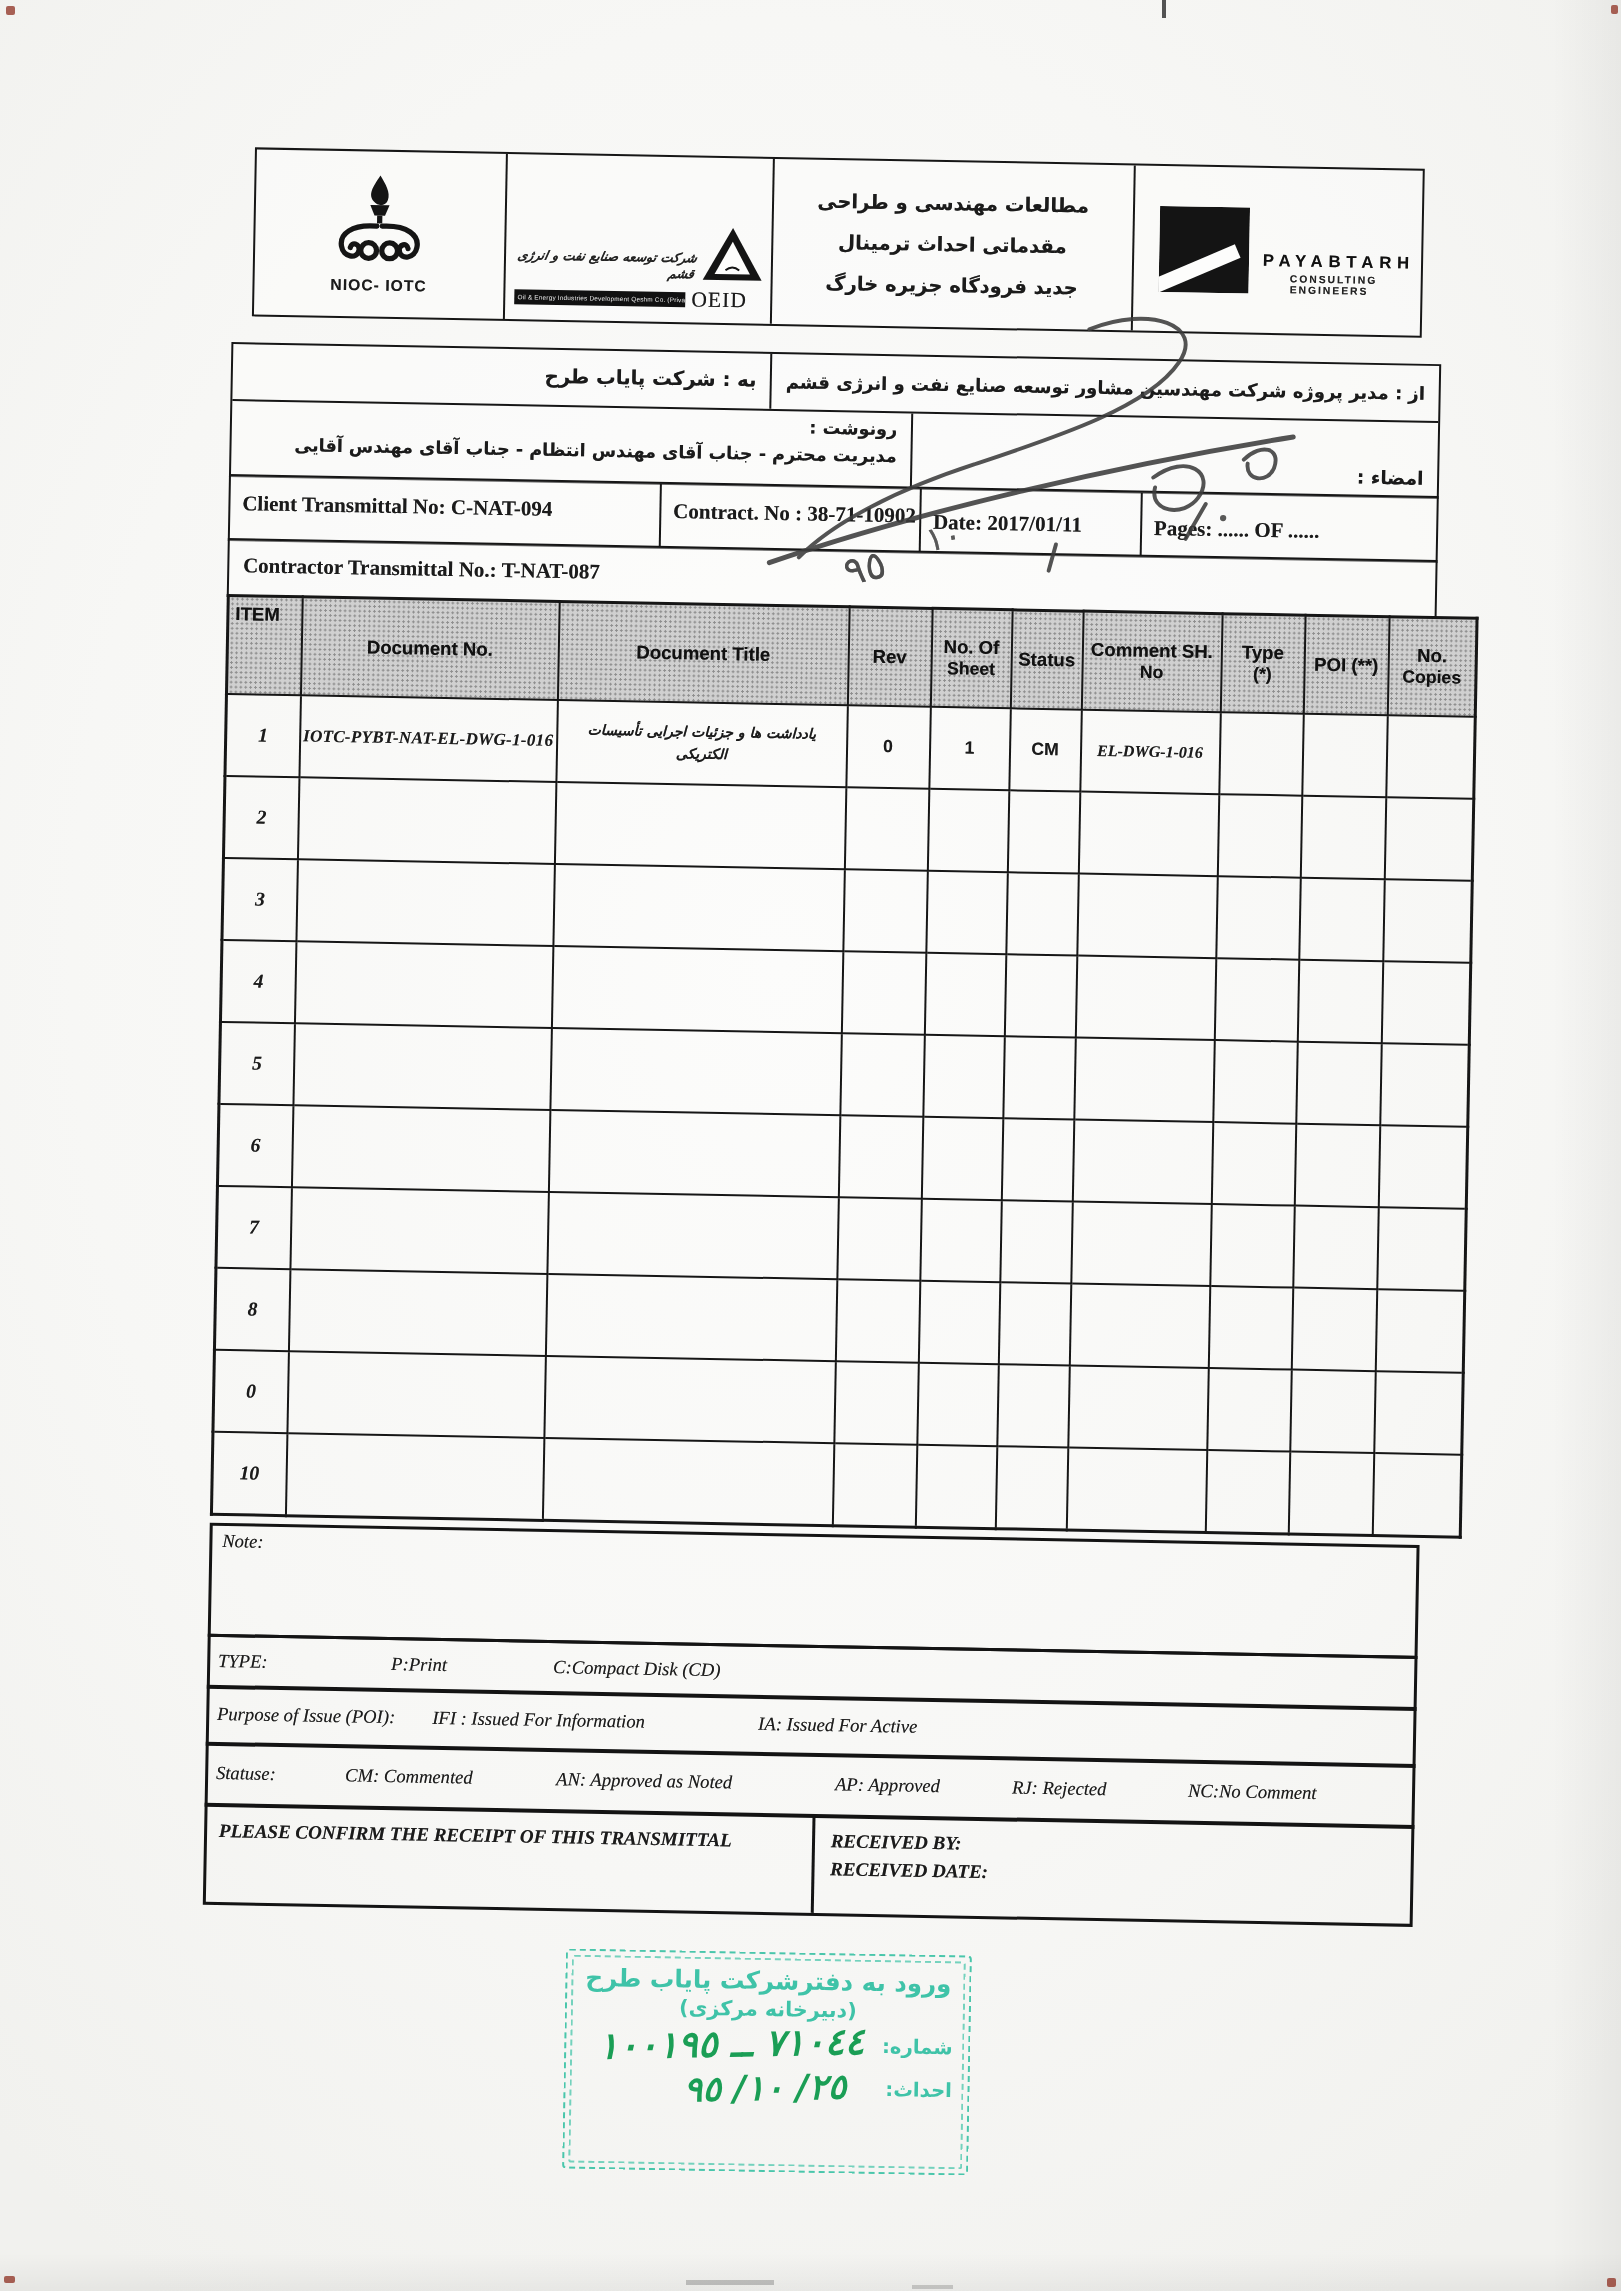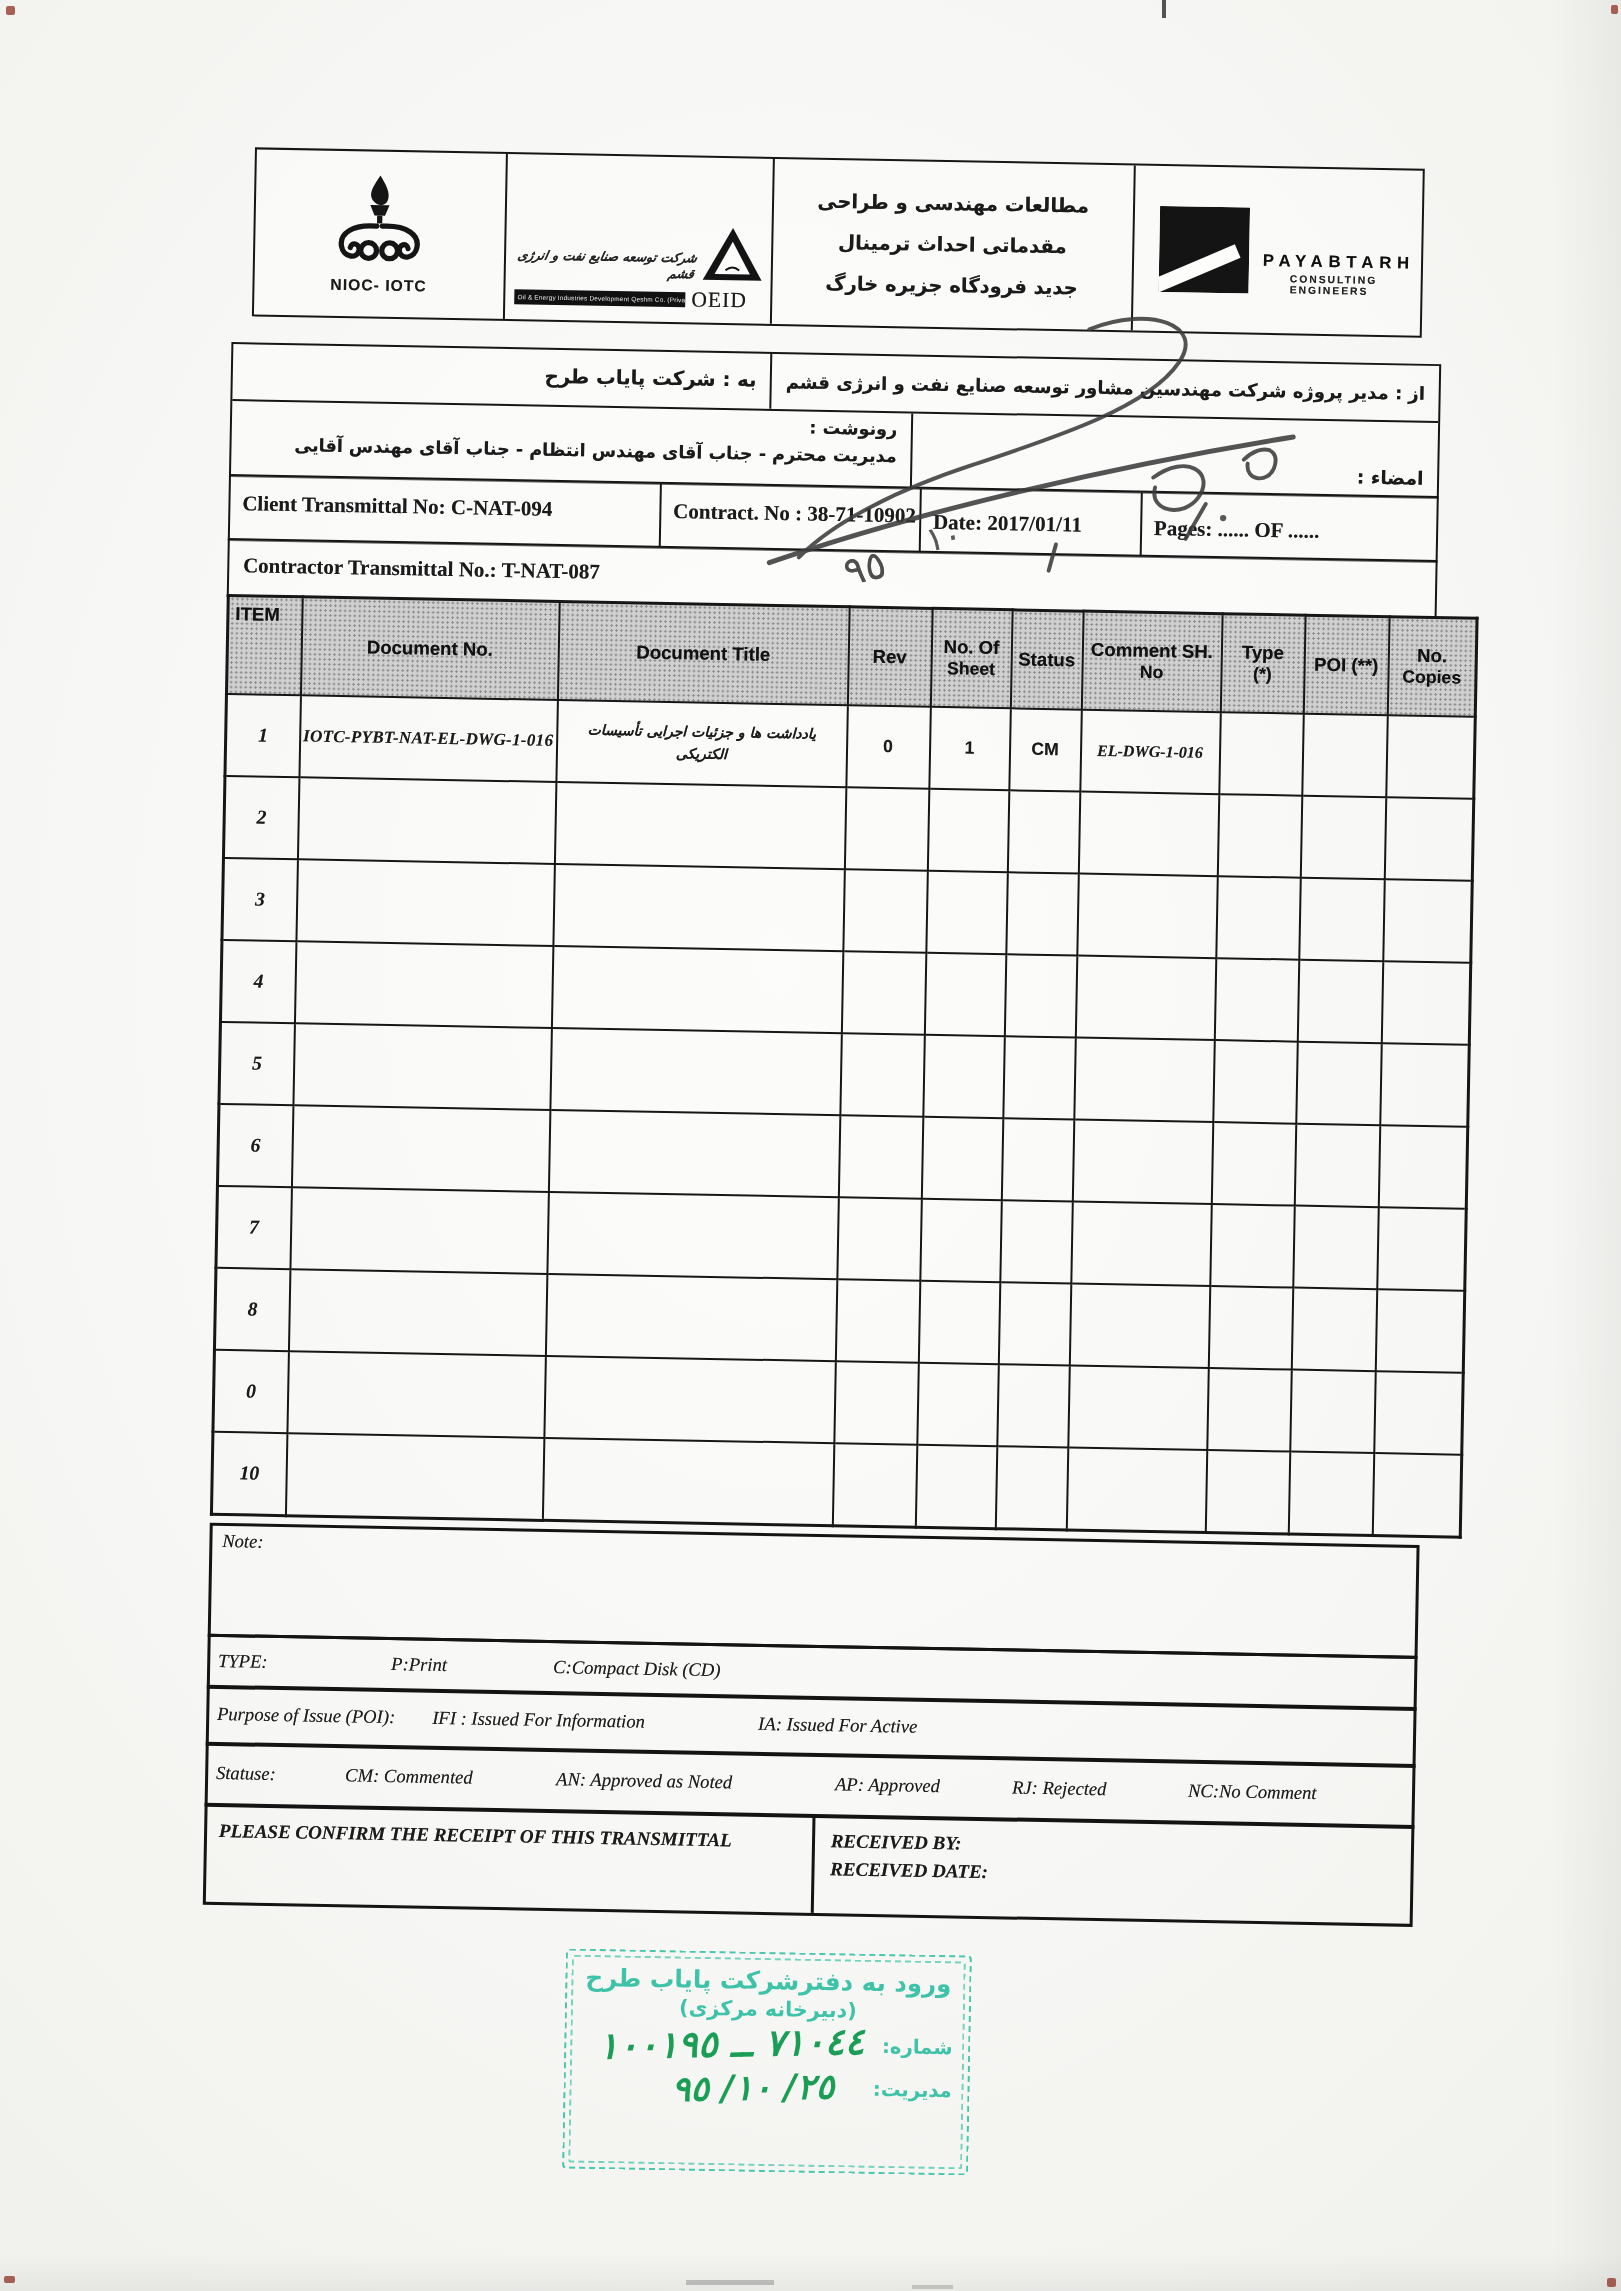--- a/index.html
+++ b/index.html
@@ -409,18 +409,18 @@
 
 <div class="stamp">
   <div class="stamp-inner">
     <div class="stamp-l1">ورود به دفترشرکت پایاب طرح</div>
     <div class="stamp-l2">(دبیرخانه مرکزی)</div>
     <div class="stamp-row">
       <span class="stamp-lab">شماره:</span>
       <span class="ink">١٠٠١٩٥ ــ ٧١٠٤٤</span>
     </div>
     <div class="stamp-row">
-      <span class="stamp-lab">مدیریت:</span>
+      <span class="stamp-lab">احداث:</span>
       <span class="ink ink2">٩٥ /١٠ /٢٥</span>
     </div>
   </div>
 </div>
 
 
 </body></html>

